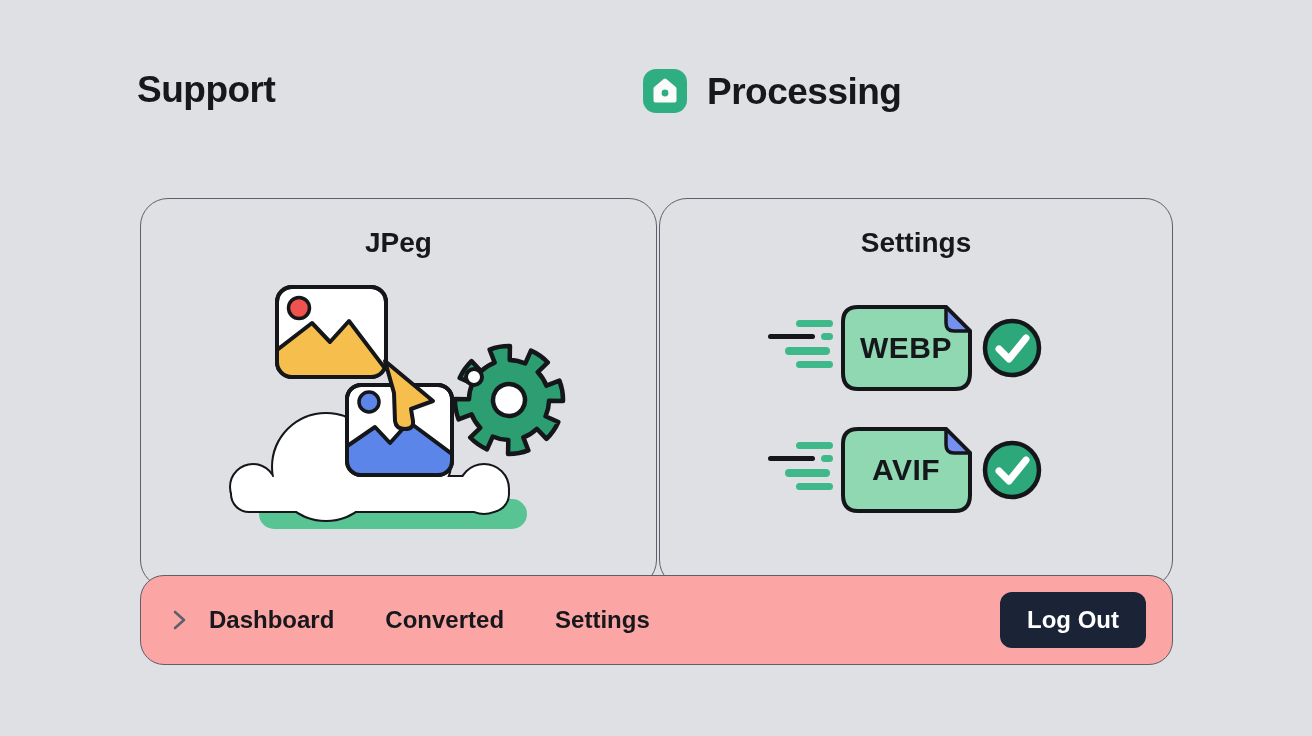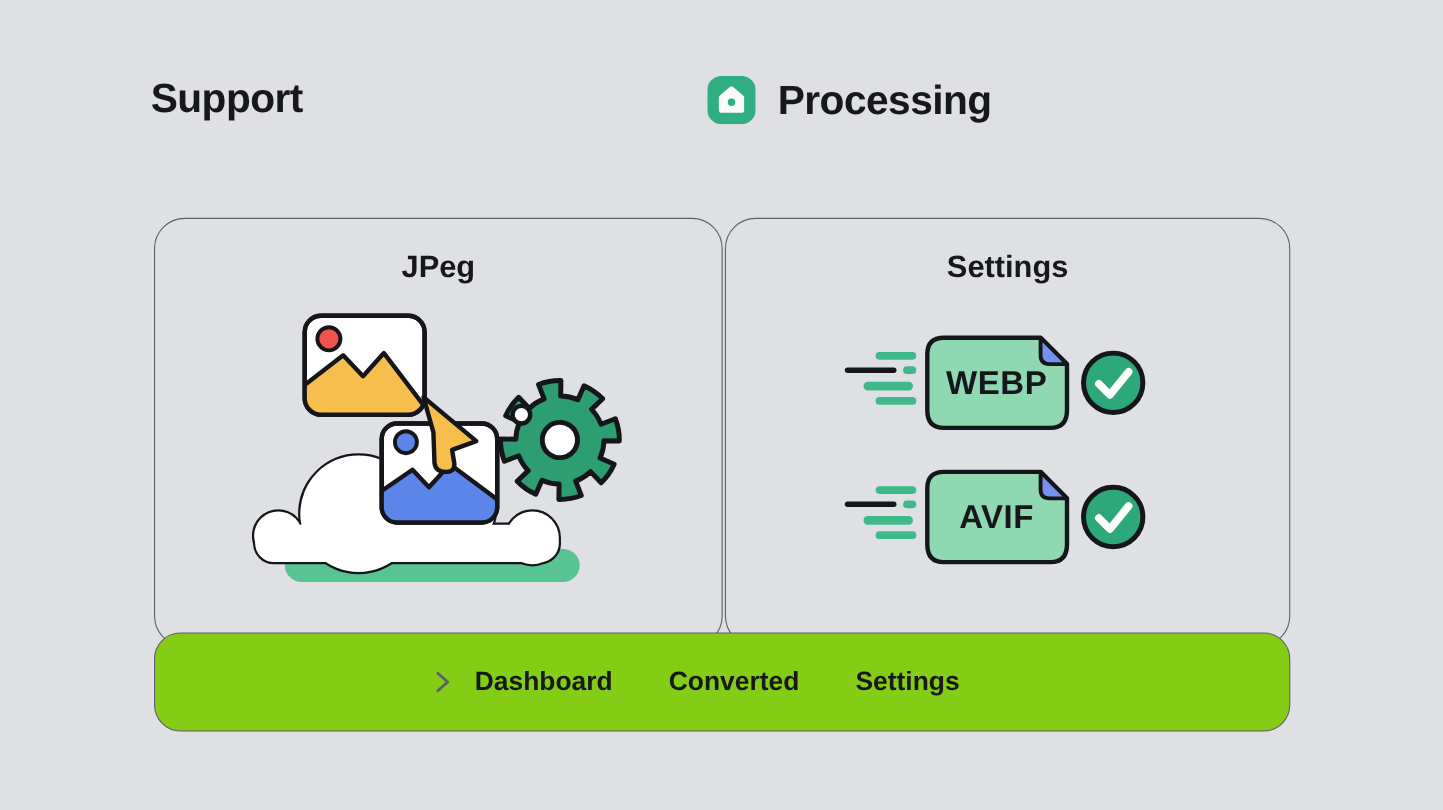--- a/index.html
+++ b/index.html
@@ -30,22 +30,22 @@
     position:absolute; top:28px; left:0; width:100%;
     text-align:center; font-size:28px; font-weight:700;
   }
   .jpeg-illustration { position:absolute; left:88px; top:78px; }
   .result-row { position:absolute; left:106px; }
   .row1 { top:104px; }
   .row2 { top:226px; }
 
   .bottom-bar {
     position:absolute; left:140px; top:575px; width:1033px; height:90px;
-    background:#84cc16; border:1.6px solid #5d6069; border-radius:24px;
-    display:flex; align-items:center; padding:0 26px 0 28px;justify-content:center;
+    background:#fca5a5; border:1.6px solid #5d6069; border-radius:24px;
+    display:flex; align-items:center; padding:0 26px 0 28px;
   }
   .chev { display:flex; margin-right:20px; }
   .nav-item {
     font-size:24px; font-weight:700; color:#17181c;
     text-decoration:none; margin-right:51px; cursor:pointer;
   }
   .logout {
     margin-left:auto; background:#1b2436; color:#ffffff;
     font-size:24px; font-weight:700; font-family:inherit;
     border:none; border-radius:12px; padding:14px 27px; cursor:pointer;
@@ -176,15 +176,16 @@
 
   <nav class="bottom-bar">
     <span class="chev">
       <svg width="20" height="24" viewBox="0 0 20 24">
         <path d="M6,4 L15,12 L6,20" fill="none" stroke="#5c6068" stroke-width="2.6" stroke-linecap="round" stroke-linejoin="round"></path>
       </svg>
     </span>
     <a class="nav-item">Dashboard</a>
     <a class="nav-item">Converted</a>
     <a class="nav-item">Settings</a>
+    <button class="logout">Log Out</button>
   </nav>
 
 </div>
 
 </body></html>

